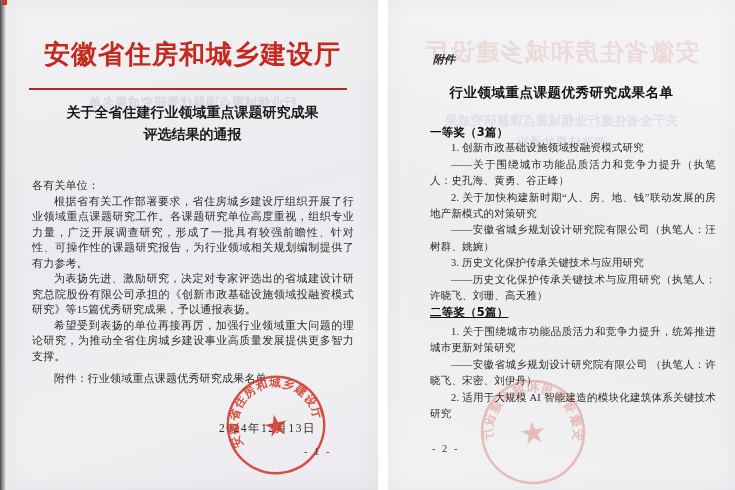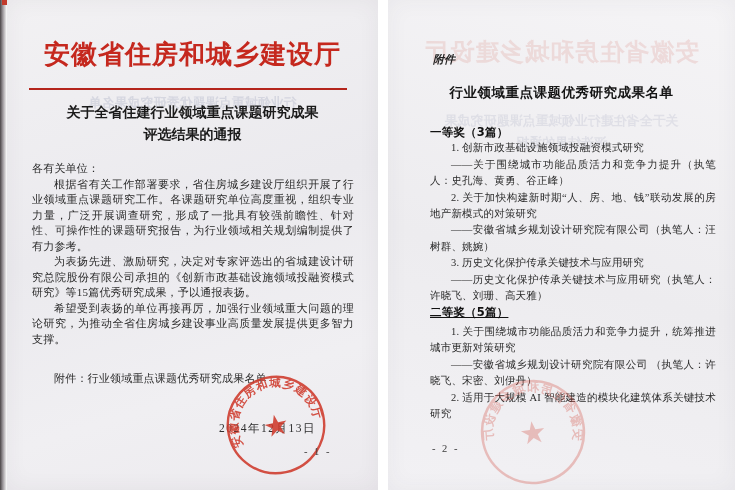--- a/index.html
+++ b/index.html
@@ -26,21 +26,21 @@
 
   
   .letterhead { position:absolute; top:37px; left:0; width:100%; text-align:center;
     font-family:"DejaVu Sans",sans-serif; font-weight:bold; font-size:26px;
     color:#c5281e; letter-spacing:1px; }
   .red-rule { position:absolute; top:88px; left:22px; width:318px; height:2px; background:#b4251c; }
   .doc-title { position:absolute; left:0; width:100%; text-align:center;
     font-family:"DejaVu Sans",sans-serif; font-weight:bold; font-size:14px; color:#1b1b1b; }
   .title1 { top:104px; } .title2 { top:126px; }
 
-  .letter-body { position:absolute; top:161px; left:25px; width:322px;
+  .letter-body { position:absolute; top:178px; left:25px; width:322px;
     font-size:11px; line-height:15.5px; color:#2b2b2b; text-align:justify; letter-spacing:0.2px; }
   .letter-body p { margin:0; }
   .letter-body p.para { text-indent:2em; }
 
   .attachment { position:absolute; top:371px; left:25px; width:322px;
     font-size:11px; color:#2b2b2b; text-indent:2em; letter-spacing:0.2px; }
   .issue-date { position:absolute; top:421px; left:212px;
     font-size:11.5px; color:#2e2e2e; letter-spacing:1.5px; }
 
   .seal { position:absolute; }

